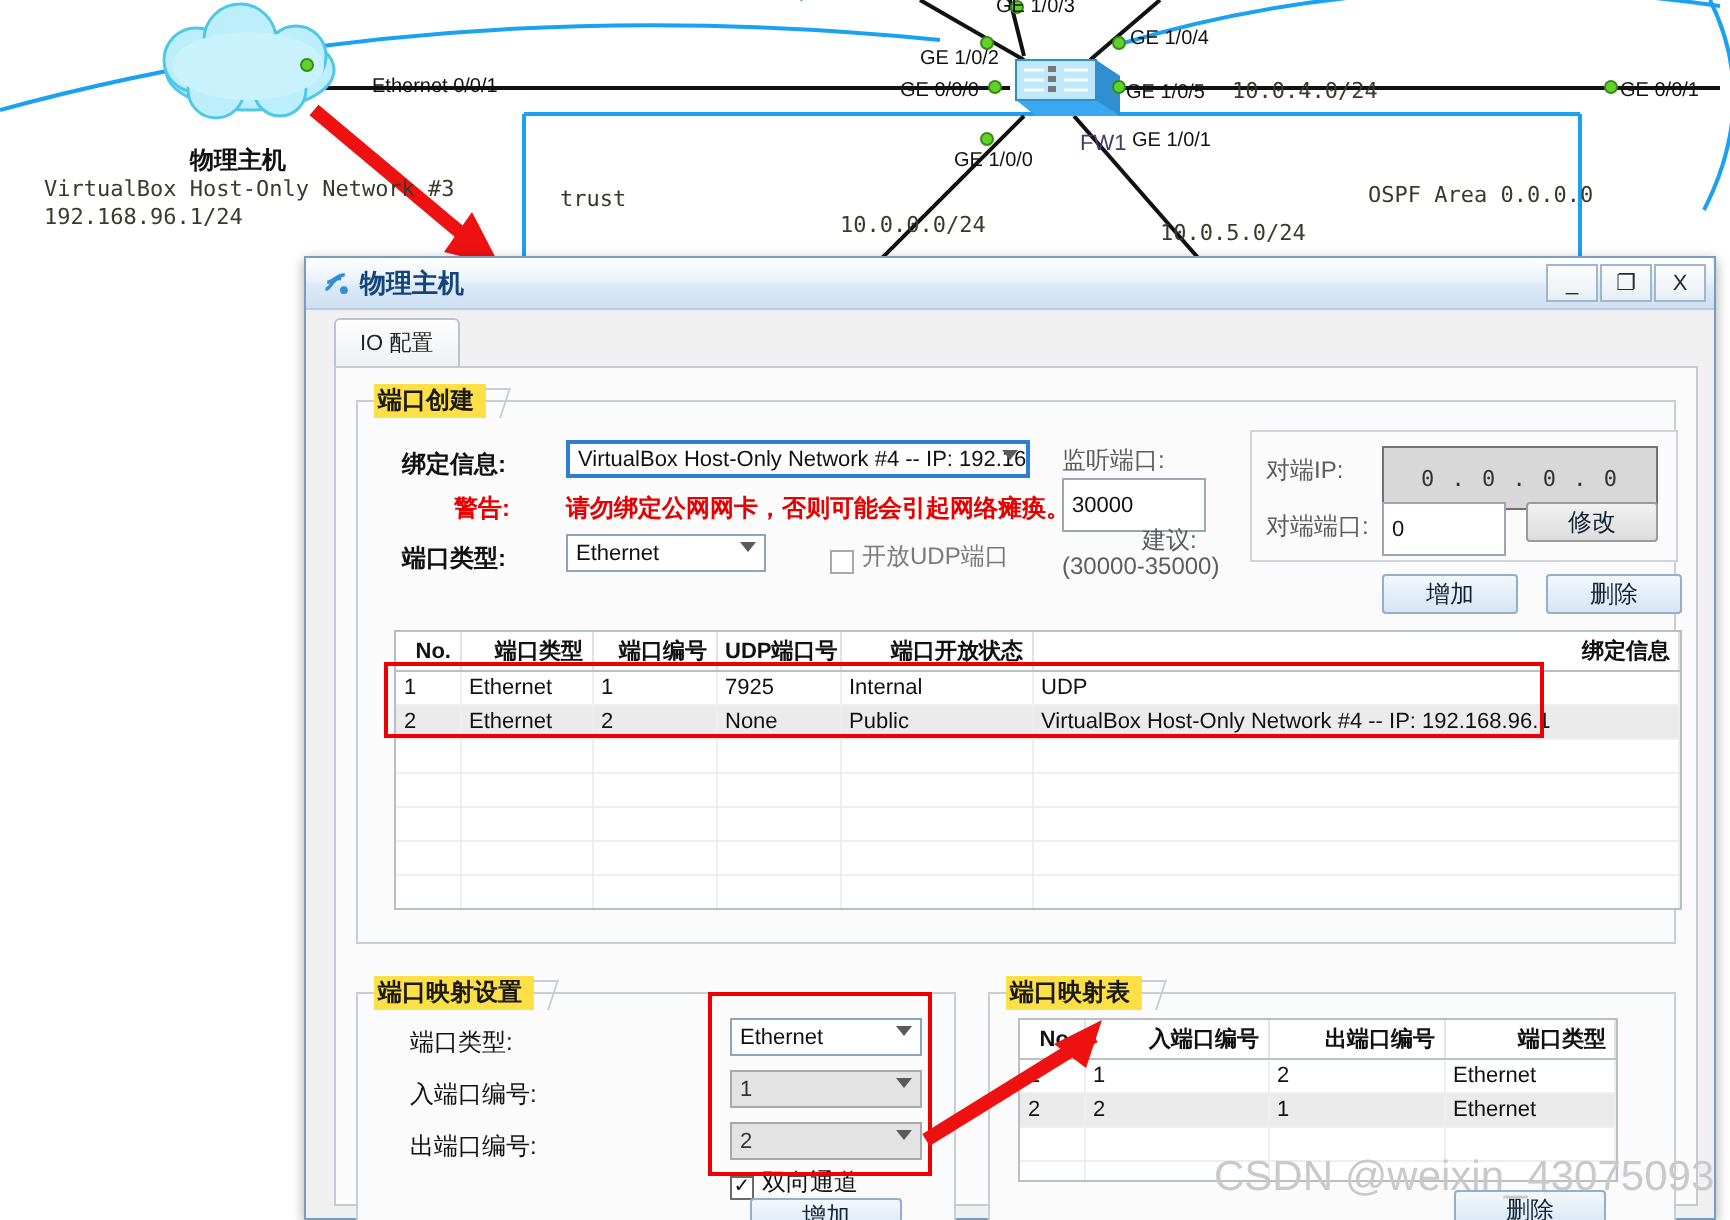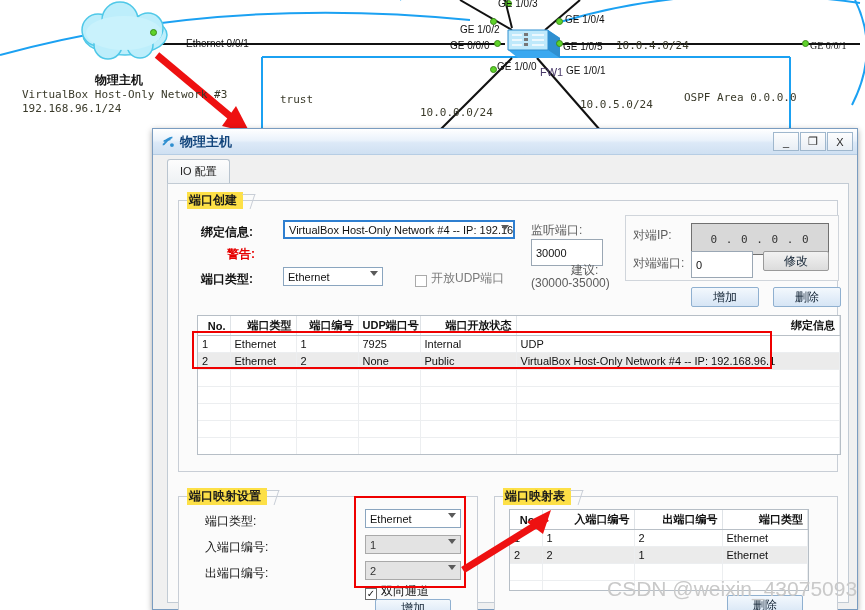--- a/index.html
+++ b/index.html
@@ -260,31 +260,31 @@
     <div class="topo-label" style="left:22px; top:88px;">VirtualBox Host-Only Network #3</div>
     <div class="topo-label" style="left:22px; top:102px;">192.168.96.1/24</div>
 
     <div class="topo-if" style="left:186px; top:38px;">Ethernet 0/0/1</div>
 
     <div class="topo-if" style="left:498px; top:-2px;">GE 1/0/3</div>
     <div class="topo-if" style="left:460px; top:24px;">GE 1/0/2</div>
     <div class="topo-if" style="left:565px; top:14px;">GE 1/0/4</div>
     <div class="topo-if" style="left:450px; top:40px;">GE 0/0/0</div>
     <div class="topo-if" style="left:563px; top:41px;">GE 1/0/5</div>
-    <div class="topo-if" style="left:810px; top:40px;font-family:Liberation Serif, serif;">GE 0/0/1</div>
-    <div class="topo-if" style="left:477px; top:61px;margin-left:20px;">GE 1/0/0</div>
+    <div class="topo-if" style="left:810px; top:40px;">GE 0/0/1</div>
+    <div class="topo-if" style="left:477px; top:75px;">GE 1/0/0</div>
     <div class="topo-if" style="left:566px; top:65px;">GE 1/0/1</div>
 
     <div class="topo-name" style="left:540px; top:66px;">FW1</div>
 
     <div class="topo-label" style="left:280px; top:93px;">trust</div>
     <div class="topo-label" style="left:684px; top:91px;">OSPF Area 0.0.0.0</div>
     <div class="topo-label" style="left:616px; top:39px;">10.0.4.0/24</div>
     <div class="topo-label" style="left:420px; top:106px;">10.0.0.0/24</div>
-    <div class="topo-label" style="left:580px; top:98px;text-align:center;">10.0.5.0/24</div>
+    <div class="topo-label" style="left:580px; top:110px;text-align:center;">10.0.5.0/24</div>
   </div>
 
   <div id="dialog">
 
     <div class="titlebar">
       <svg class="title-ico" viewBox="0 0 16 16">
         <path d="M2 11 C5 11, 6 4, 11 5" stroke="#2f8fd0" stroke-width="2" fill="none"></path>
         <path d="M3 7 C7 7, 9 2, 13 3" stroke="#2f8fd0" stroke-width="2" fill="none"></path>
         <circle cx="12.5" cy="11.5" r="2.2" fill="#2f8fd0"></circle>
       </svg>
@@ -307,20 +307,21 @@
         <div class="group" style="left:10px; top:16px; right:10px; height:272px;">
           <div class="glabel">端口创建</div>
 
           <div class="lbl lbl-b" style="left:22px; top:23px;">绑定信息:</div>
           <div class="combo focus" style="left:104px; top:19px; width:232px;">
             <span>VirtualBox Host-Only Network #4 -- IP: 192.16</span>
             <span class="arw"></span>
           </div>
 
           <div class="lbl lbl-b warn" style="left:48px; top:45px;">警告:</div>
+          <div class="lbl lbl-b warn" style="left:104px; top:45px;">请勿绑定公网网卡，否则可能会引起网络瘫痪。</div>
 
           <div class="lbl lbl-b" style="left:22px; top:70px;">端口类型:</div>
           <div class="combo" style="left:104px; top:66px; width:100px;">
             <span>Ethernet</span>
             <span class="arw"></span>
           </div>
 
           <div class="chk dim" style="left:236px; top:69px;">
             <span class="box"></span>
             <span>开放UDP端口</span>

